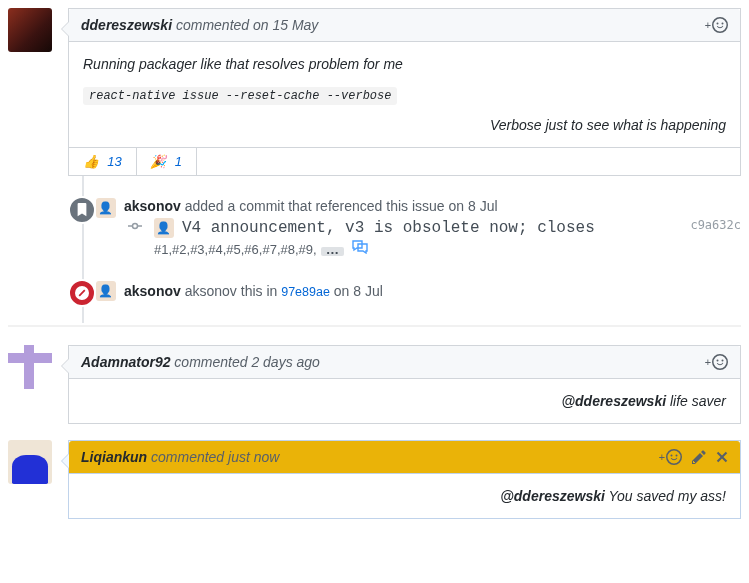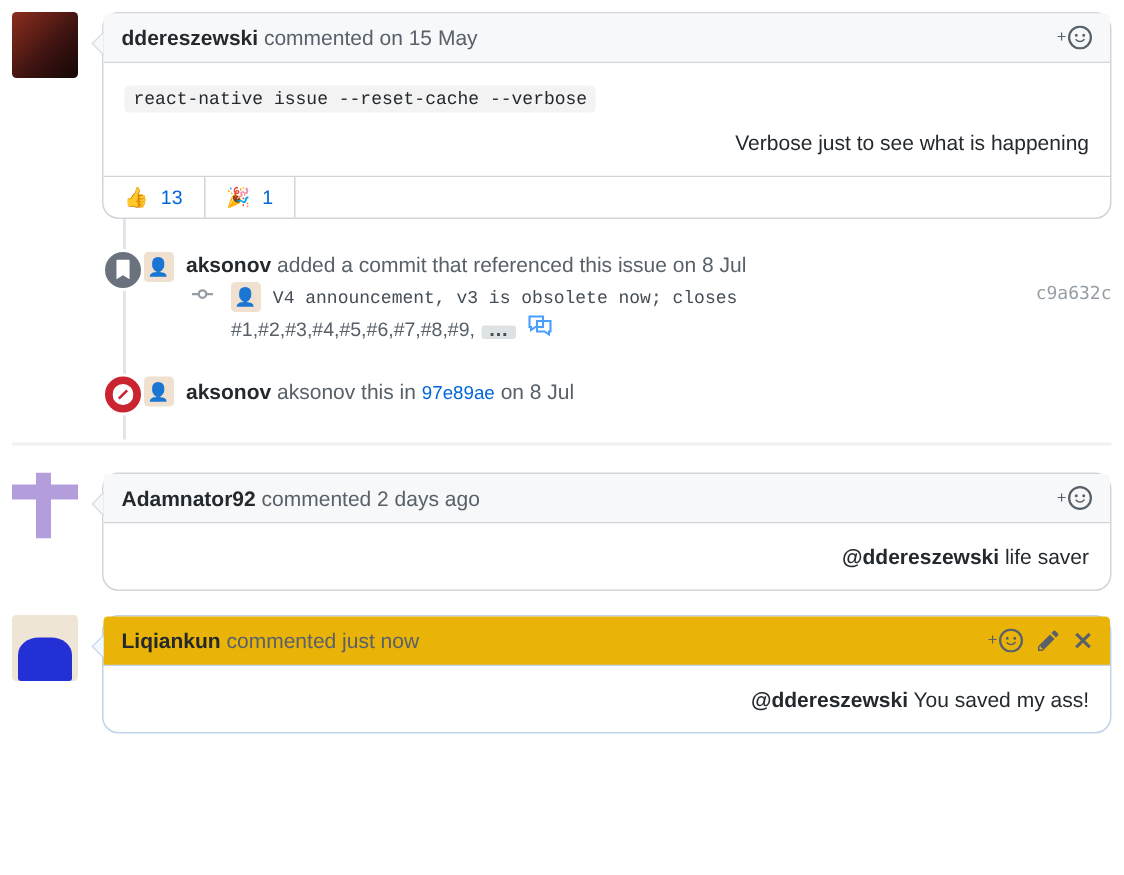--- a/index.html
+++ b/index.html
@@ -14,23 +14,24 @@
   }
   a { color: #0366d6; text-decoration: none; }
   .thread { position: relative; }
   .item-row { display: flex; margin-bottom: 16px; }
   .gutter { width: 60px; flex-shrink: 0; position: relative; }
   .avatar { width: 44px; height: 44px; border-radius: 3px; display: block; }
   .avatar-sm { width: 20px; height: 20px; border-radius: 3px; display: inline-block; vertical-align: middle; }
   .comment-box {
     flex: 1;
     border: 1px solid #d1d5da;
-    border-radius: 11px;
+    border-radius: 0;
     background: #fff;
     position: relative;
+    font-style: italic;
   }
   .comment-box.current::before,
   .comment-box::before {
     content: "";
     position: absolute;
     top: 12px; left: -8px;
     width: 0; height: 0;
     border: 8px solid transparent;
     border-left: 0;
     border-right-color: #d1d5da;
@@ -102,21 +103,21 @@
     background: #6a737d;
     display: flex; align-items: center; justify-content: center;
     border: 2px solid #fff;
   }
   .badge-icon.closed { background: #cb2431; }
   .badge-icon svg { fill: #fff; }
   .commit-block { margin-top: 4px; margin-left: 6px; padding-left: 24px; position: relative; }
   .commit-glyph { position: absolute; left: -2px; top: 1px; color: #959da5; }
   .commit-msg {
     font-family: SFMono-Regular, Consolas, "Liberation Mono", Menlo, monospace;
-    font-size: 12px;
+    font-size: 16px;
     color: #444d56;
   }
   .commit-sha { float: right; font-family: SFMono-Regular, Consolas, monospace; font-size: 12px; color: #959da5; }
   .commit-refs { color: #586069; font-size: 13px; margin-top: 2px; }
   .ellipsis-badge {
     background: #dfe2e5;
     border: none;
     padding: 0 5px 3px 5px;
     border-radius: 2px;
     margin: 0 4px;
@@ -154,20 +155,21 @@
         &nbsp;<span>on 15 May</span>
         <span class="spacer"></span>
         <span class="header-action">
           <span style="font-size:11px;margin-right:1px;">+</span>
           <svg viewBox="0 0 16 16" width="16" height="16" fill="#586069">
               <path d="M8 0a8 8 0 100 16A8 8 0 008 0zm0 14.5A6.5 6.5 0 118 1.5a6.5 6.5 0 010 13zM5.5 5.5A1 1 0 106.5 6.5 1 1 0 005.5 5.5zm5 0A1 1 0 1011.5 6.5 1 1 0 0010.5 5.5zM4.9 9.6a.5.5 0 01.9-.4 2.9 2.9 0 004.4 0 .5.5 0 11.9.4 3.9 3.9 0 01-6.2 0z"></path>
             </svg>
         </span>
       </div>
       <div class="comment-body">
+        <p>Running packager like that resolves problem for me</p>
         <p><code class="inline">react-native issue --reset-cache --verbose</code></p>
         <p>Verbose just to see what is happening</p>
       </div>
       <div class="reaction-bar">
         <div class="reaction">
           <span>👍</span>
           <span>13</span>
         </div>
         <div class="reaction">
           <span>🎉</span>

